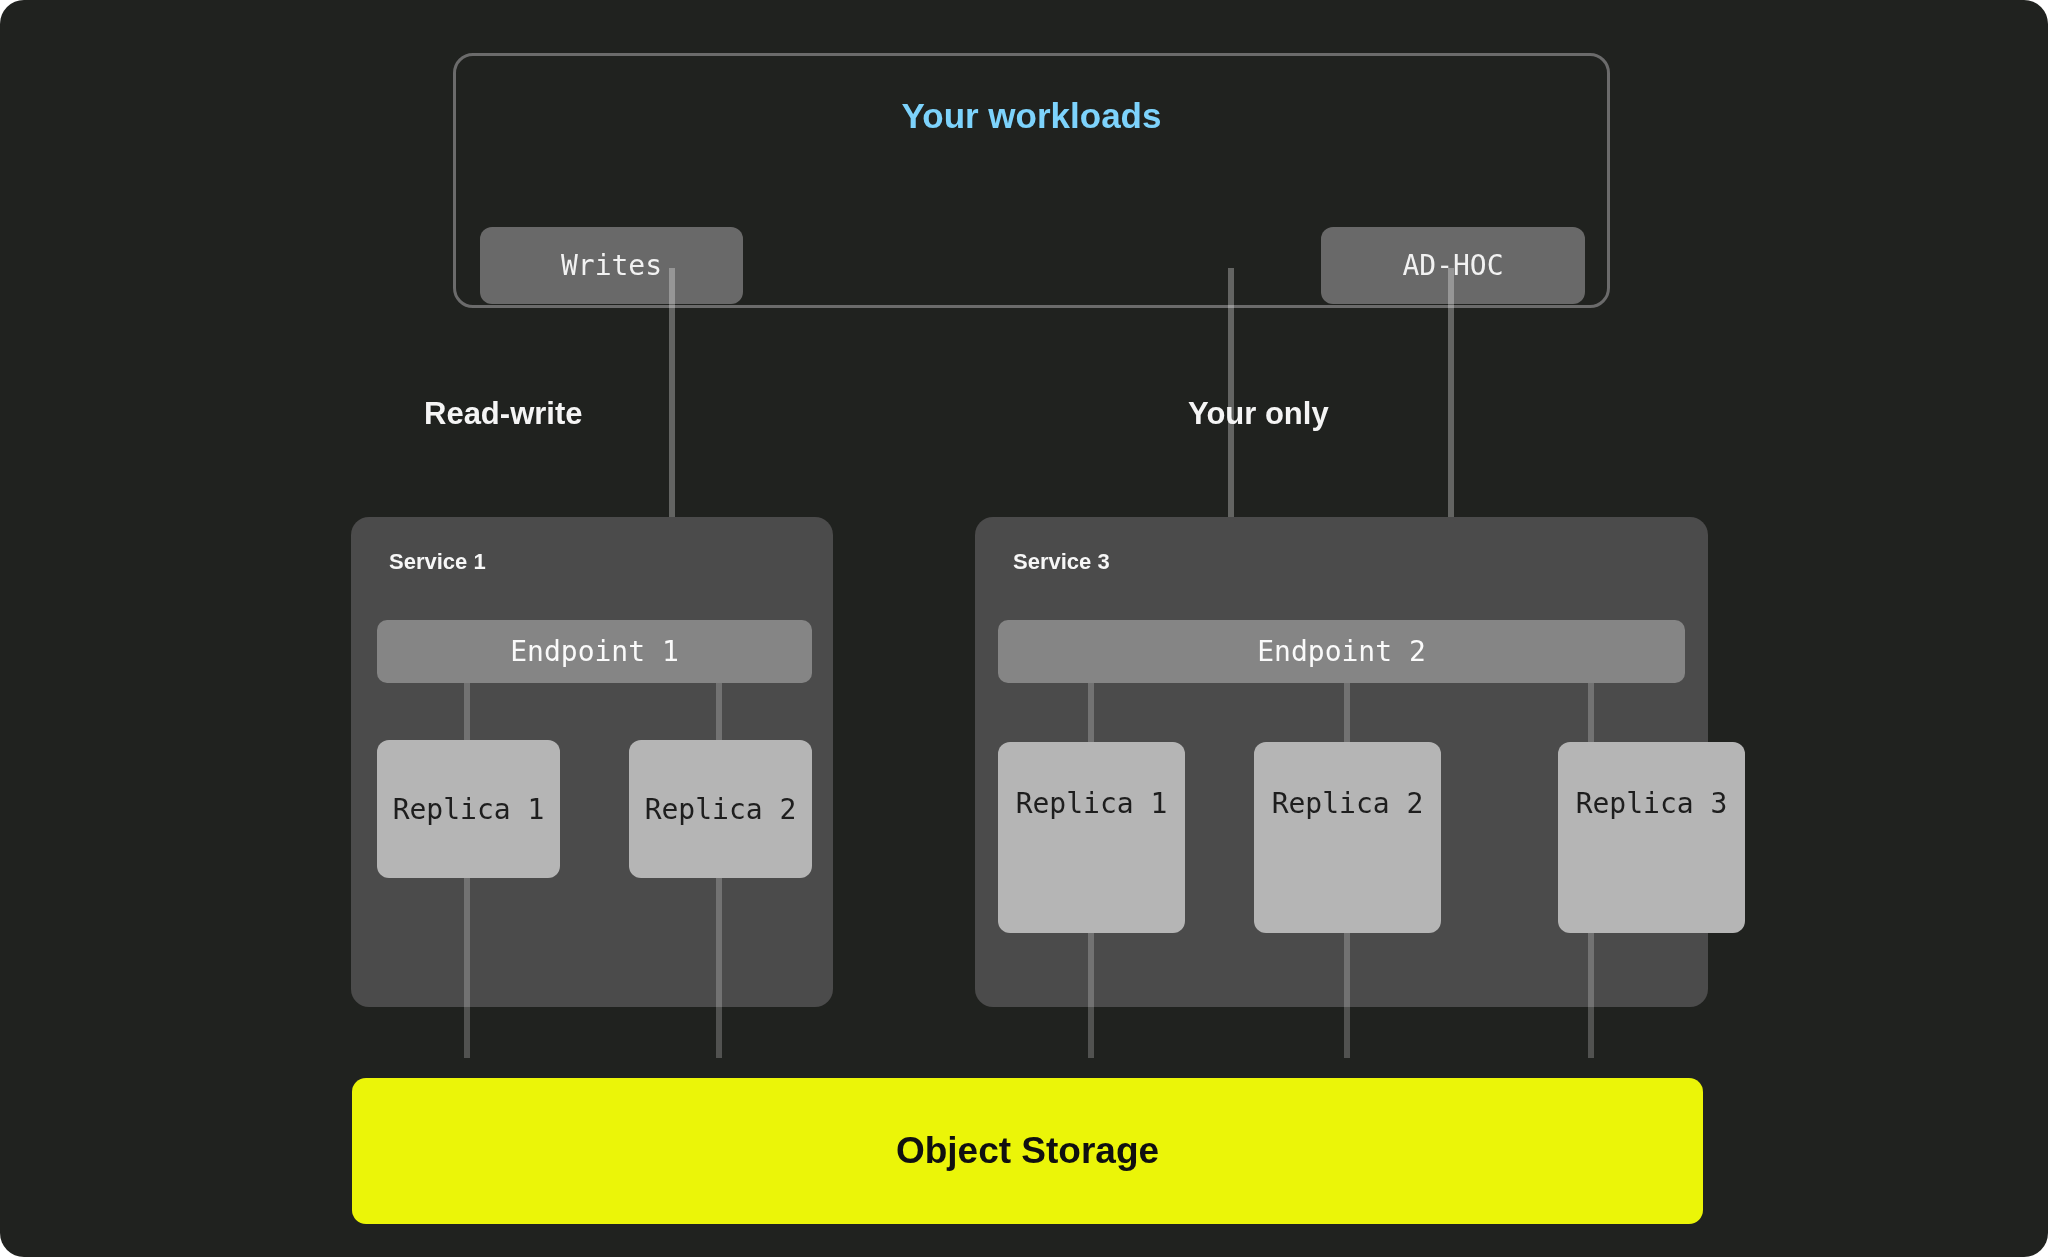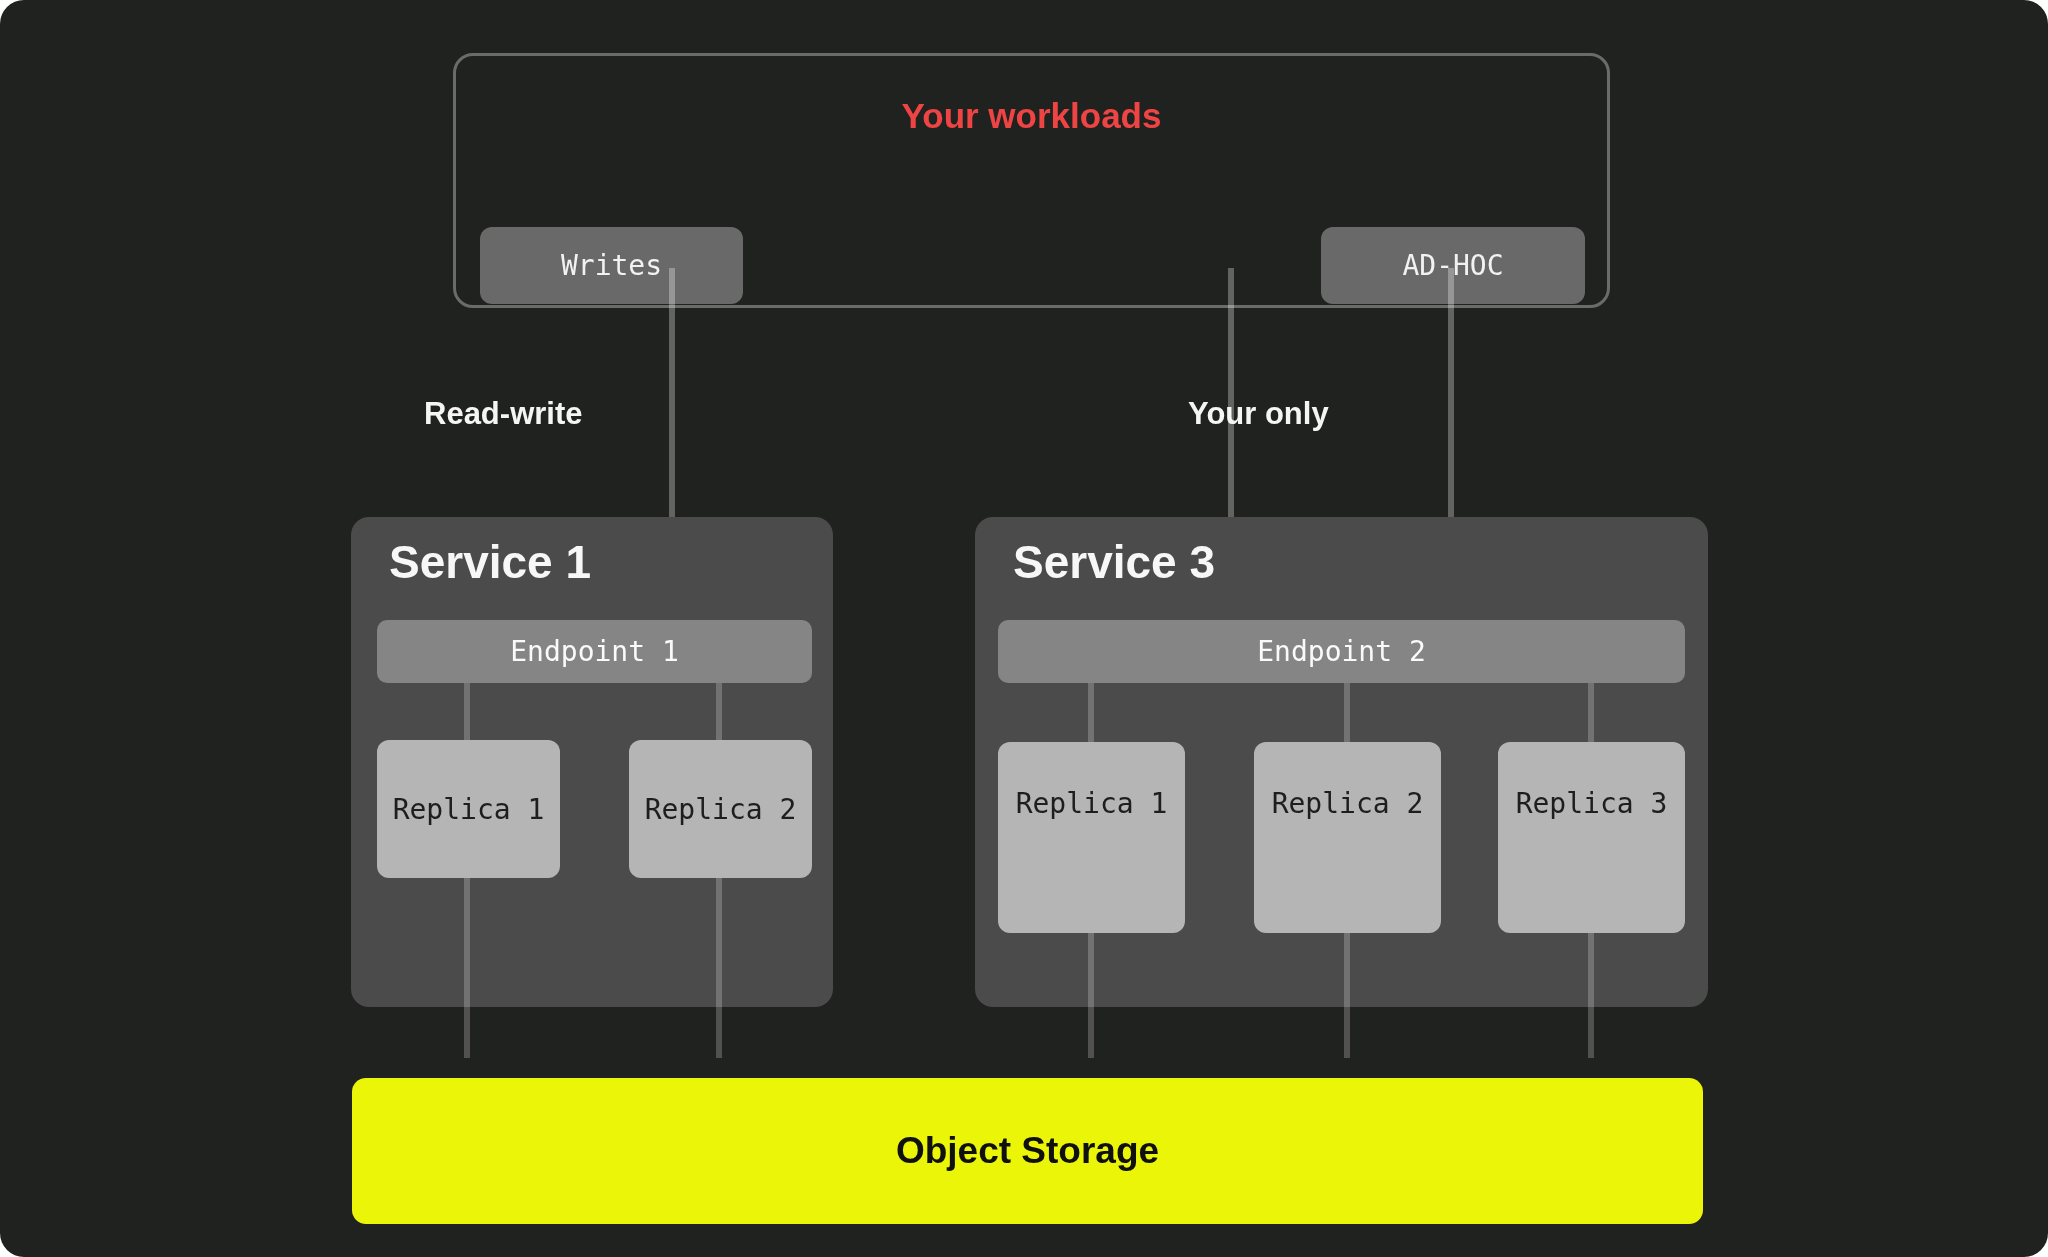--- a/index.html
+++ b/index.html
@@ -9,57 +9,57 @@
     font-family:"Liberation Sans",sans-serif;
   }
   .abs{position:absolute;box-sizing:border-box;}
   .mono{font-family:"DejaVu Sans Mono",monospace;}
   .sans-bold{font-family:"Liberation Sans",sans-serif;font-weight:bold;}
 
   
   .workloads-box{left:453px;top:53px;width:1157px;height:255px;
     border:3px solid #6b6b6b;border-radius:20px;}
   .workloads-title{left:453px;top:97px;width:1157px;text-align:center;
-    color:#ef4444;font-size:35px;line-height:38px;}
+    color:#7dd3fc;font-size:35px;line-height:38px;}
   .wl-btn{top:192px;height:77px;background:#696969;border-radius:12px;
     display:flex;align-items:center;justify-content:center;
     color:#f2f2f2;font-size:28px;margin-top:35px;}
   .btn-writes{left:480px;width:263px;}
   .btn-analytics{left:853px;width:441px;}
   .btn-adhoc{left:1321px;width:264px;text-align:right;}
 
   
   .drop-line{width:6px;background:rgba(255,255,255,0.30);}
   .arrowhead{width:0;height:0;border-left:13px solid transparent;
     border-right:13px solid transparent;border-top:22px solid rgba(255,255,255,0.35);}
 
   .flow-label{color:#f5f5f5;font-size:31px;line-height:34px;text-align:left;}
   .lbl-read-write{left:424px;top:397px;width:300px;}
   .lbl-read-only{left:1188px;top:397px;width:300px;}
 
   
   .service-box{top:517px;height:490px;background:#4b4b4b;border-radius:18px;}
   .svc1{left:351px;width:482px;}
   .svc2{left:975px;width:733px;}
-  .service-title{color:#f7f7f7;font-size:46px;line-height:38px;}
+  .service-title{color:#f7f7f7;font-size:22px;line-height:38px;}
   .endpoint{top:620px;height:63px;background:#858585;border-radius:10px;
     display:flex;align-items:center;justify-content:center;
     color:#fafafa;font-size:28px;}
   .ep1{left:377px;width:435px;text-align:right;}
   .ep2{left:998px;width:687px;}
 
   
   .tree-line{width:6px;top:683px;height:375px;background:rgba(255,255,255,0.22);}
 
   .replica{background:#b5b5b5;border-radius:12px;color:#1e1e1e;font-size:28px;
     display:flex;justify-content:center;}
   .replica-s1{top:740px;width:183px;height:138px;align-items:center;}
   .replica-s2{top:742px;width:187px;height:191px;align-items:flex-start;padding-top:45px;}
   .r1a{left:377px;} .r1b{left:629px;}
-  .r2a{left:998px;} .r2b{left:1254px;} .r2c{left:1498px;}
+  .r2a{left:998px;} .r2b{left:1254px;} .r2c{left:1558px;}
 
   
   .storage{left:352px;top:1058px;width:1351px;height:146px;background:#ebf508;
     border-radius:14px;display:flex;align-items:center;justify-content:center;
     color:#101010;font-size:37px;font-weight:bold;margin-top:20px;}
 </style>
 </head>
 <body>
 
 <div class="canvas">

